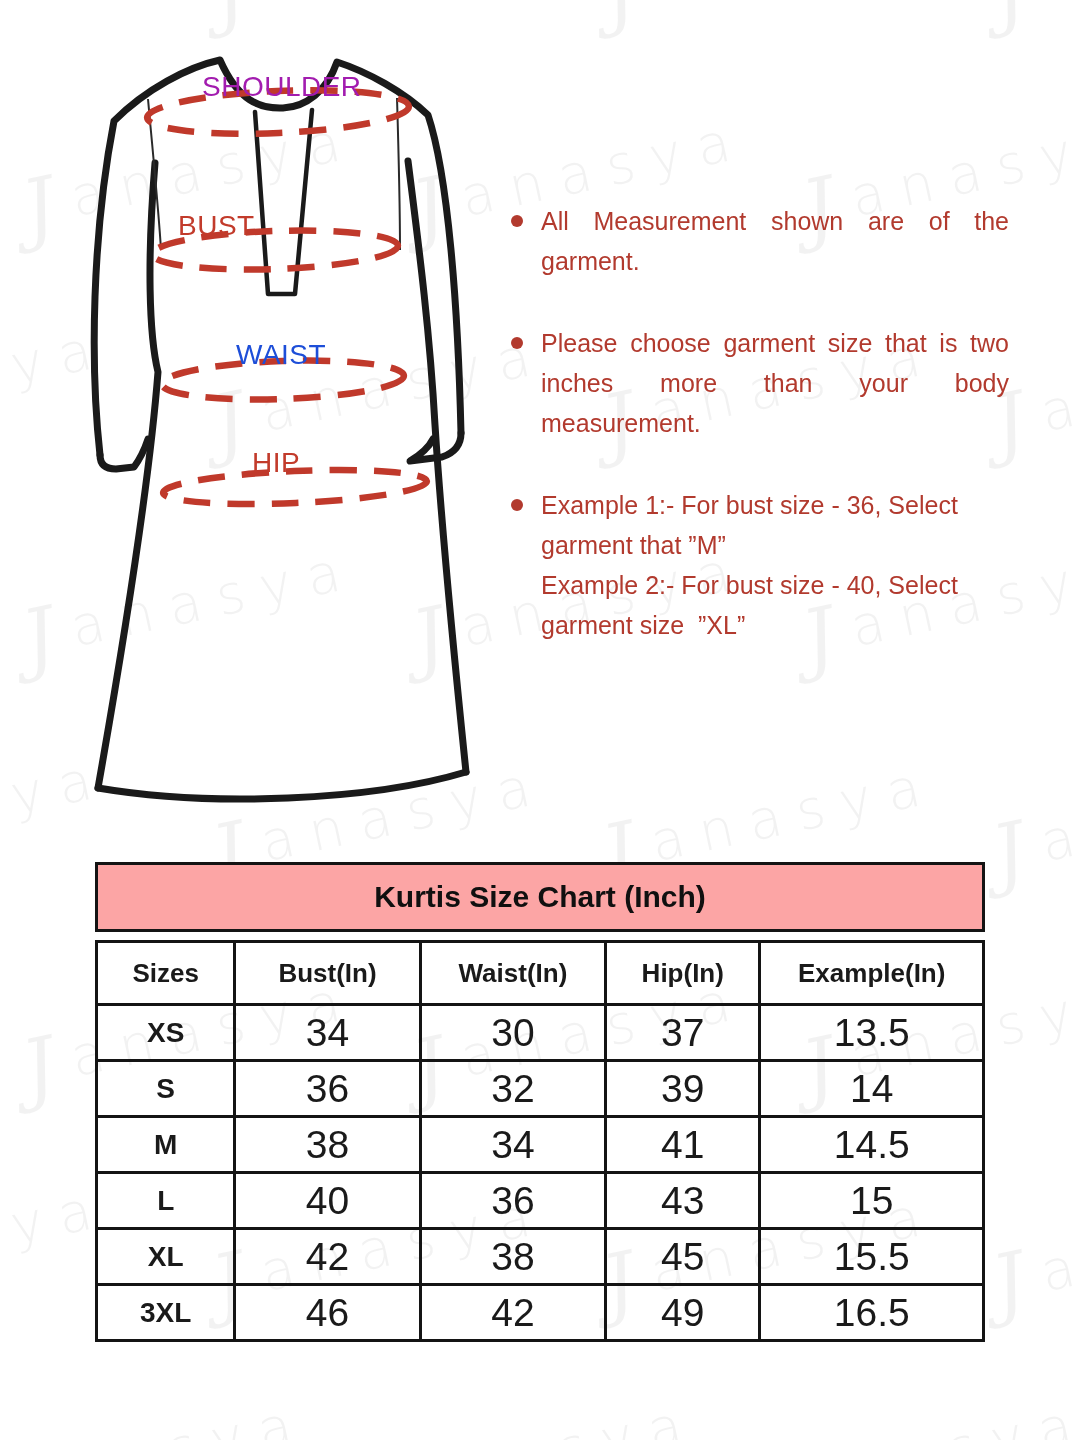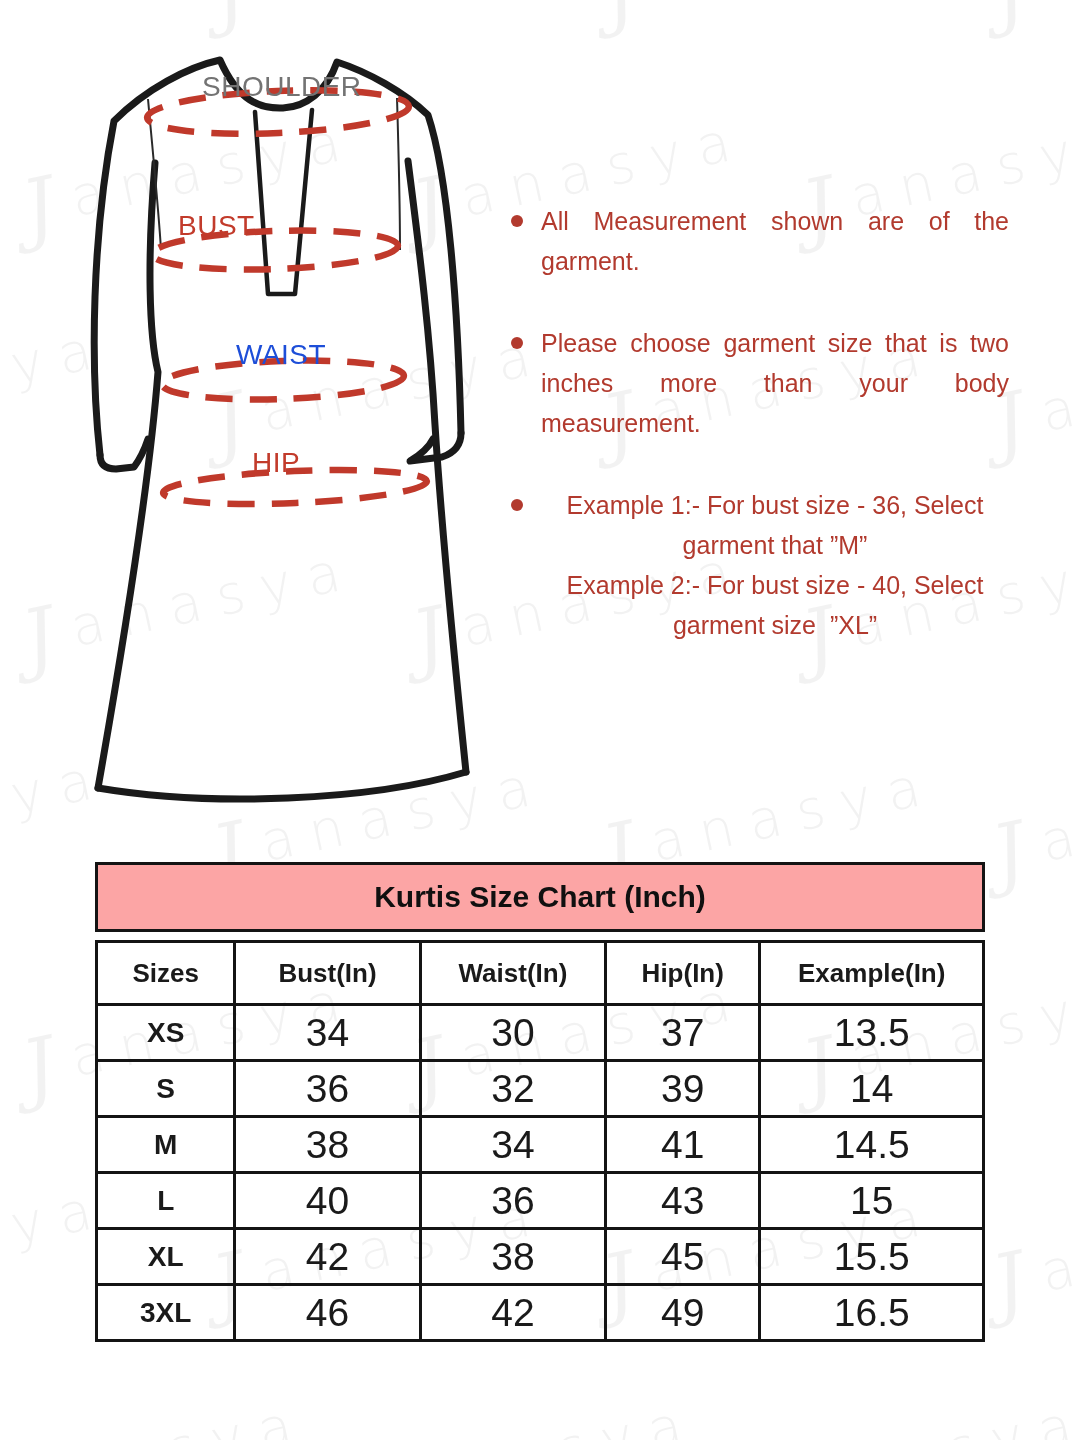--- a/index.html
+++ b/index.html
@@ -23,21 +23,21 @@
       color:#c23b2b;z-index:2;}
   .dlabel.shoulder{left:172px;top:36px;}
   .dlabel.bust{left:148px;top:175px;}
   .dlabel.waist{left:206px;top:304px;}
   .dlabel.hip{left:222px;top:412px;}
 
   
   .notes{position:absolute;left:505px;top:197px;width:500px;z-index:1;
       list-style:none;margin:4px;padding:0;color:#b23a2e;--bullet:#b23a2e;
       font-size:25px;line-height:40px;}
-  .notes li{position:relative;padding-left:32px;margin-bottom:42px;text-align:center;}
+  .notes li{position:relative;padding-left:32px;margin-bottom:42px;}
   .notes li::before{content:"";position:absolute;left:2px;top:14px;width:12px;height:12px;
       border-radius:50%;background:var(--bullet);}
   .notes li.just{text-align:justify;}
   .note-line{white-space:pre-wrap;}
 
   
   .chart{position:absolute;left:95px;top:862px;width:890px;z-index:1;}
   .chart-title{background:#1f9db6;border:3px solid #141414;height:64px;
       display:flex;align-items:center;justify-content:center;
       font-size:30px;font-weight:bold;color:#101010;margin-bottom:8px;}
@@ -123,21 +123,21 @@
         <path d="M 118,64 C 124,130 129,180 131,215"></path>
         <path d="M 367,63 C 369,130 370,180 370,215"></path>
       </g>
       <g fill="none" stroke="#c0392b" stroke-width="6.5" stroke-dasharray="27 17" class="measure-group">
         <ellipse class="measure-ellipse" cx="248" cy="77" rx="131" ry="21" transform="rotate(-2.5 248 77)" stroke="#c0392b"></ellipse>
         <ellipse class="measure-ellipse" cx="245" cy="215" rx="123" ry="19" transform="rotate(-2 245 215)" stroke="#c0392b"></ellipse>
         <ellipse class="measure-ellipse" cx="253" cy="345" rx="121" ry="19" transform="rotate(-2 253 345)" stroke="#c0392b"></ellipse>
         <ellipse class="measure-ellipse" cx="265" cy="452" rx="132" ry="16" transform="rotate(-2.5 265 452)" stroke="#c0392b"></ellipse>
       </g>
     </svg>
-    <span class="dlabel shoulder" style="color: #737373;">SHOULDER</span>
+    <span class="dlabel shoulder" style="color: #a21caf;">SHOULDER</span>
     <span class="dlabel bust" style="color: rgb(194, 59, 43);">BUST</span>
     <span class="dlabel waist" style="color: #1d4ed8;">WAIST</span>
     <span class="dlabel hip" style="color: rgb(194, 59, 43);">HIP</span>
   </div>
 
   <ul class="notes" style="color: rgb(178, 58, 46); --bullet: #b23a2e;">
     <li class="just">
       <span>All Measurement shown are of the garment.</span>
     </li>
     <li class="just">

